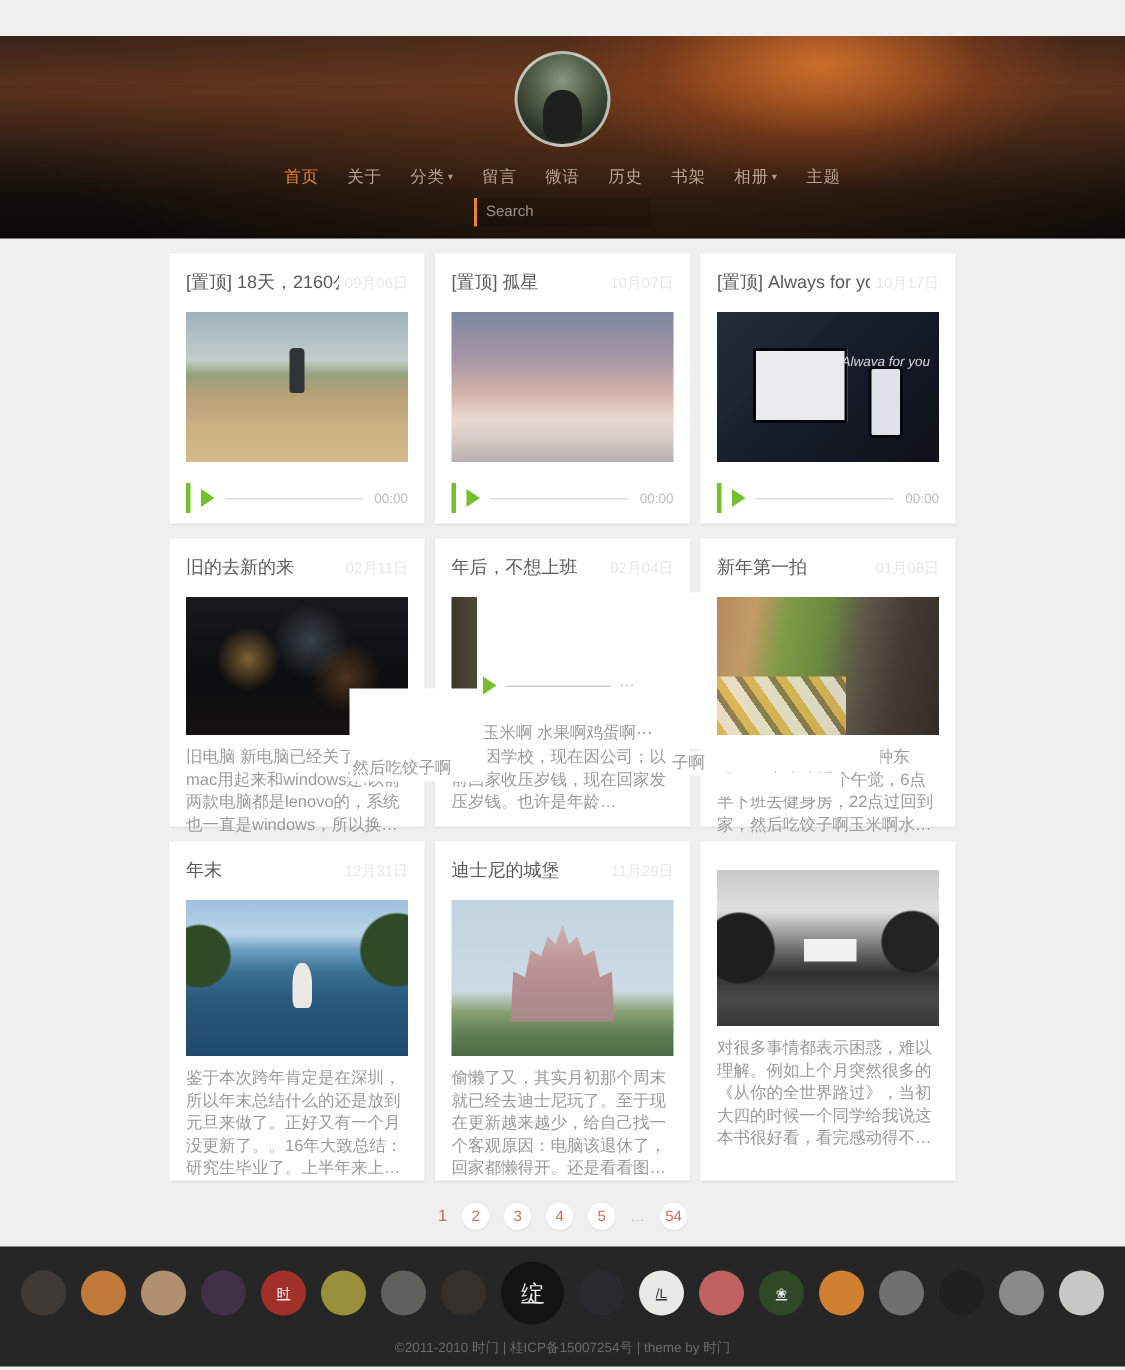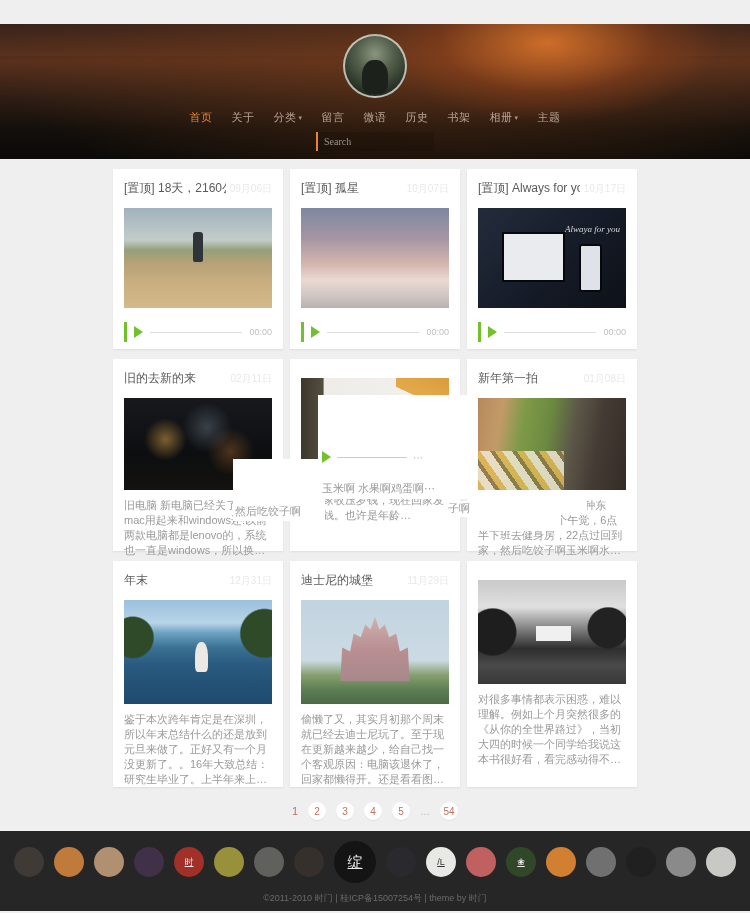--- a/index.html
+++ b/index.html
@@ -22,21 +22,21 @@
     overflow:hidden; }
   .avatar-ring::after { content:""; position:absolute; left:50%; top:40%; transform:translateX(-50%);
     width:26px; height:34px; border-radius:45% 45% 30% 30%; background:#1c221b; }
   .nav { position:absolute; left:0; right:0; top:86px; display:flex; justify-content:center; gap:19px; }
   .nav a { font-size:11px; color:#b7a493; text-decoration:none; letter-spacing:0.5px; }
   .nav a.active { color:#e8833a; }
   .nav .caret { font-size:7px; color:#a59585; vertical-align:middle; margin-left:2px; }
   .search-wrap { position:absolute; left:0; right:0; top:108px; display:flex; justify-content:center; }
   .search-wrap input { width:118px; background:rgba(0,0,0,0.12); border:none;
     border-left:2px solid #e8833a; color:#b9b2aa; font-size:10px; padding:4px 6px; outline:none;
-    font-family:Liberation Serif, serif; }
+    font-family:Liberation Sans, sans-serif; }
   .search-wrap input::placeholder { color:#9b938b; }
 
   
   .main { background:#efefef; padding:10px 0 10px; }
   .grid { width:524px; margin:0 auto; display:flex; flex-wrap:wrap; gap:10px 7px; }
   .card { position:relative; width:170px; background:#fff; padding:11px;
     box-shadow:0 1px 2px rgba(0,0,0,0.07); }
   .card.r1 { height:180px; }
   .card.r2 { height:192px; }
   .card.r3 { height:226px; }
@@ -49,21 +49,21 @@
   
   .img-1 { background:linear-gradient(180deg,#9fb2bd 0%,#c3cdc9 32%,#94a07c 42%,#b5a077 54%,#c9ae80 74%,#d4b98b 100%); }
   .img-1::after { content:""; position:absolute; left:50%; top:24%; width:10px; height:30px;
     background:#2e3438; border-radius:3px 3px 2px 2px; transform:translateX(-50%); }
   .img-2 { background:linear-gradient(180deg,#7d88a0 0%,#a495a4 30%,#d3b4ac 55%,#ead9d2 72%,#cfc6c2 88%,#b9b1af 100%); }
   .img-3 { background:linear-gradient(135deg,#242c3c 0%,#151b27 55%,#0e1118 100%); }
   .img-3::before { content:""; position:absolute; left:16%; top:24%; width:40%; height:46%;
     background:#e9ebef; border:2px solid #06080c; }
   .img-3::after { content:""; position:absolute; right:16%; bottom:16%; width:13%; height:44%;
     background:#dfe2e8; border:2px solid #06080c; border-radius:3px; }
-  .img-caption { position:absolute; right:6px; top:16px; font-family:Liberation Serif, serif;
+  .img-caption { position:absolute; right:6px; top:28px; font-family:Liberation Sans, sans-serif;
     font-style:italic; font-size:9px; color:#d8d8d8;margin-left:24px; }
   .img-4 { background:
       radial-gradient(circle at 28% 45%, rgba(216,160,70,0.55), transparent 18%),
       radial-gradient(circle at 56% 32%, rgba(150,170,190,0.30), transparent 24%),
       radial-gradient(circle at 72% 58%, rgba(200,120,50,0.35), transparent 20%),
       linear-gradient(180deg,#17191d 0%,#0c0e10 60%,#15120f 100%); }
   .img-5 { background:linear-gradient(90deg,#3c382c 0%,#544e3e 15%,#edece8 15.5%,#f3f2ef 100%); }
   .img-5::after { content:""; position:absolute; top:0; right:0; width:36%; height:42%;
     background:linear-gradient(205deg,#d99c3e 0%,#e4aa4a 52%,transparent 53%); }
   .img-6 { background:linear-gradient(100deg,#b68a5c 0%,#c29a68 16%,#7e9a48 30%,#6c8a40 46%,#5c5648 62%,#443c34 78%,#332c26 100%); }
@@ -204,20 +204,24 @@
         <span class="date">02月11日</span>
       </div>
       <div class="ph img-4"></div>
       <p class="excerpt">旧电脑 新电脑已经关了一下，mac用起来和windows还!以前两款电脑都是lenovo的，系统也一直是windows，所以换电脑后时做第一件事就…</p>
       <div class="art art4">
         <span>然后吃饺子啊</span>
       </div>
     </article>
 
     <article class="card r2">
+      <div class="card-head">
+        <h2 class="title">年后，不想上班</h2>
+        <span class="date">02月04日</span>
+      </div>
       <div class="ph img-5"></div>
       <p class="excerpt">以前因学校，现在因公司；以前回家收压岁钱，现在回家发压岁钱。也许是年龄…</p>
       <div class="art art-cover">
         <div class="art-player">
           <span class="ptri"></span>
           <span class="art-dash"></span>
           <span class="art-dots">⋯</span>
         </div>
         <div class="art-corn">玉米啊 水果啊鸡蛋啊⋯</div>
       </div>

